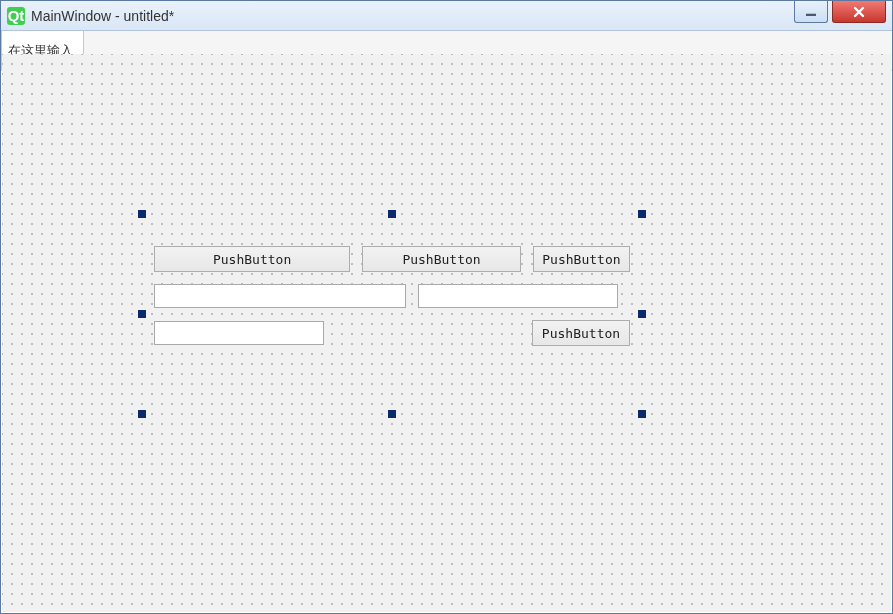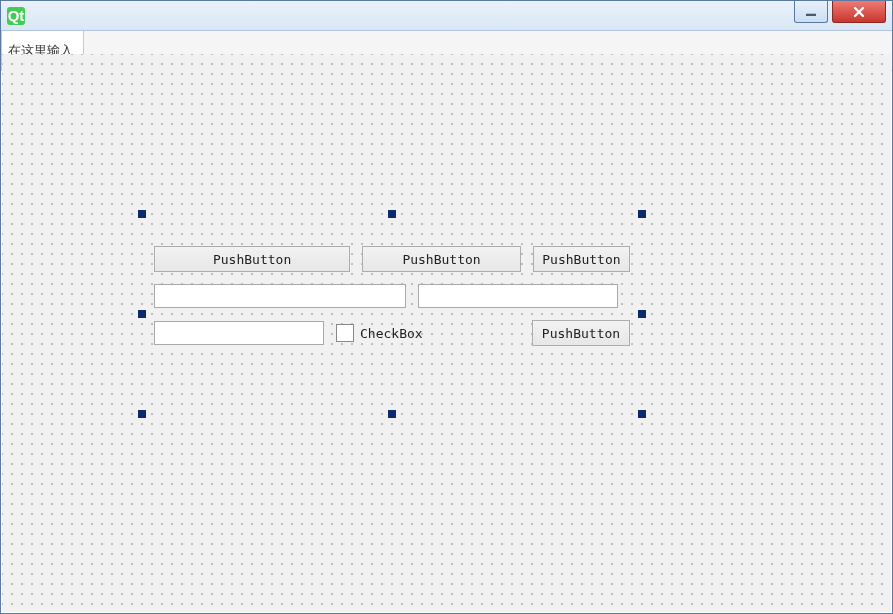--- a/index.html
+++ b/index.html
@@ -172,20 +172,21 @@
   }
   .pb4 { width: 98px; margin-left: auto; }
 </style>
 </head>
 <body>
 
 <div class="window">
 
   <div class="titlebar">
     <div class="qt-icon">Qt</div>
+    <div class="title-text">MainWindow - untitled*</div>
     <div class="win-controls">
       <div class="win-btn win-min">
         <div class="dash"></div>
       </div>
       <div class="win-btn win-close">
         <svg viewBox="0 0 14 14">
           <path d="M3 3 L11 11 M11 3 L3 11" stroke="#fff" stroke-width="2.4" stroke-linecap="round"></path>
         </svg>
       </div>
     </div>
@@ -216,23 +217,19 @@
           <button class="qpushbutton pb3">PushButton</button>
         </div>
 
         <div class="row">
           <input class="qlineedit le1" value="" style="">
           <input class="qlineedit le2" value="" style="">
         </div>
 
         <div class="row">
           <input class="qlineedit le3" value="" style="">
-          <label class="checkbox-wrap">
-            <span class="checkbox-box"></span>
-            <span>CheckBox</span>
-          </label>
           <button class="qpushbutton pb4">PushButton</button>
         </div>
       </div>
     </div>
 
   </div>
 </div>
 
 </body></html>

